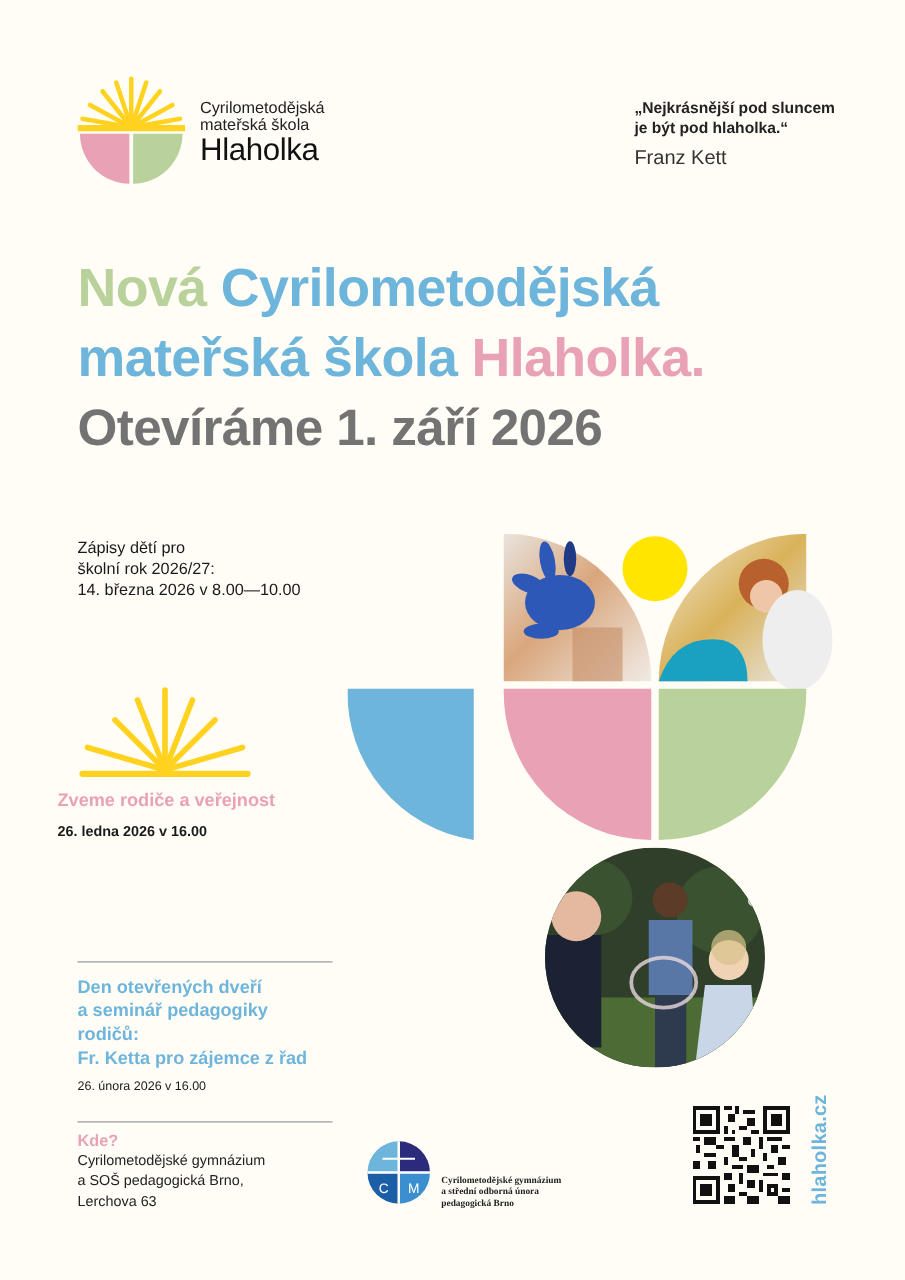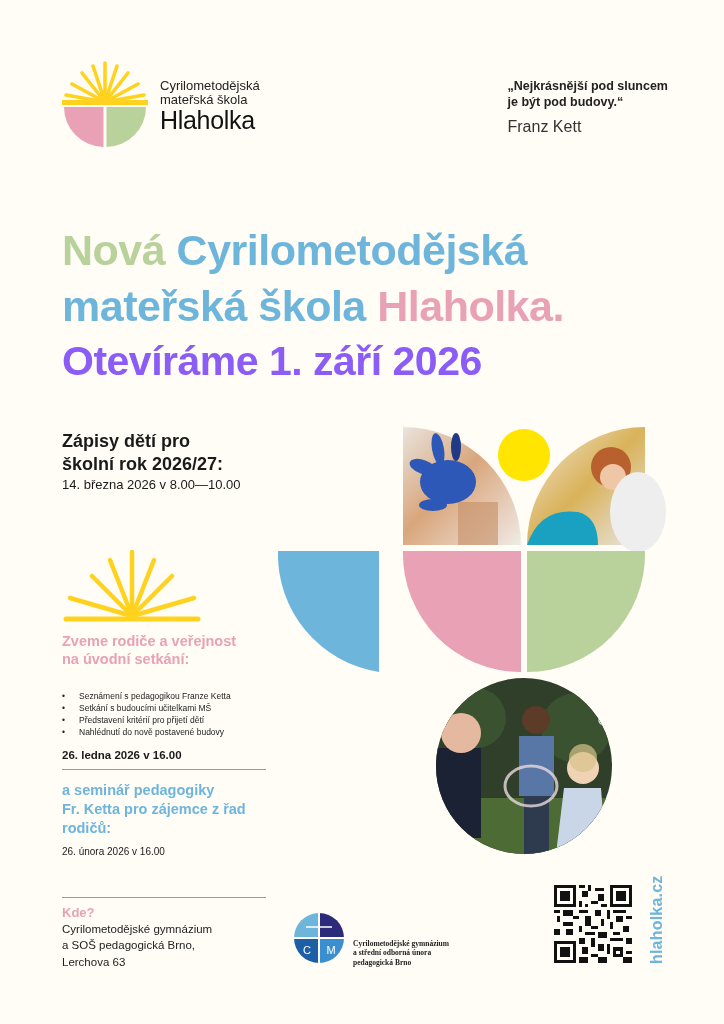--- a/index.html
+++ b/index.html
@@ -12,38 +12,38 @@
   #logo-text { left: 160px; top: 79px; line-height: 1.05; }
   #logo-text .l1, #logo-text .l2 { font-size: 13px; color: #222; display: block; }
   #logo-text .l3 { font-size: 25px; font-weight: normal; color: #111; display: block; margin-top: 1px; letter-spacing: -0.3px; }
 
   
   #quote { right: 56px; top: 79px; text-align: left; }
   #quote .q { font-size: 12.5px; font-weight: bold; color: #222; line-height: 1.25; display: block; }
   #quote .a { font-size: 16px; color: #333; margin-top: 8px; display: block; }
 
   
-  #headline { left: 62px; top: 229px; line-height: 1.0; }
+  #headline { left: 62px; top: 210px; line-height: 1.0; }
   .hl { font-size: 43px; font-weight: bold; letter-spacing: -0.5px; display: block; height: 56px; }
   .green { color: #b9d29b; }
   .blue { color: #6eb5dc; }
   .pink { color: #e9a1b5; }
-  .hl3 { font-size: 41px; font-weight: bold; color: #8b5cf6; letter-spacing: -0.5px; display: block; margin-top: 0px; }
+  .hl3 { font-size: 41px; font-weight: bold; color: #737373; letter-spacing: -0.5px; display: block; margin-top: 0px; }
 
   
   #enrol { left: 62px; top: 430px; }
-  #enrol .t { font-size: 18px; font-weight: bold; line-height: 1.3; display: block; }
+  #enrol .t { font-size: 13px; font-weight: normal; line-height: 1.3; display: block; }
   #enrol .d { font-size: 13px; line-height: 1.3; display: block; }
   #enrol .d:first-of-type { margin-top: 6px; }
 
   
   #sun { left: 62px; top: 548px; width: 140px; height: 76px; }
 
   
-  #invite { left: 62px; top: 632px; width: 210px; }
+  #invite { left: 46px; top: 632px; width: 210px; }
   #invite .h { font-size: 14.5px; font-weight: bold; color: #e9a1b5; line-height: 1.25; display: block; }
   #invite ul { list-style: none; margin-top: 22px; }
   #invite li { font-size: 8.5px; line-height: 1.42; position: relative; padding-left: 17px; color: #222; }
   #invite li::before { content: "•"; position: absolute; left: 0; top: 0; }
   #invite .date { font-size: 11.5px; font-weight: bold; margin-top: 10px; display: block; }
 
   .rule { position: absolute; left: 62px; width: 204px; height: 1px; background: #9a9a9a; }
 
   #open { left: 62px; top: 781px; width: 220px; }
   #open .h { font-size: 14.5px; font-weight: bold; color: #6eb5dc; line-height: 1.3; display: block; }
@@ -84,21 +84,21 @@
   <path d="M44.5 47 H84 A40 40 0 0 1 44.5 87 Z" fill="#b9d29b"></path>
 </svg>
 <div class="abs" id="logo-text">
   <span class="l1">Cyrilometodějská</span>
   <span class="l2">mateřská škola</span>
   <span class="l3">Hlaholka</span>
 </div>
 
 <div class="abs" id="quote">
   <span class="q">„Nejkrásnější pod sluncem</span>
-  <span class="q">je být pod budovy.“</span>
+  <span class="q">je být pod hlaholka.“</span>
   <span class="a">Franz Kett</span>
 </div>
 
 <div class="abs" id="headline">
   <span class="hl"><span class="green">Nová</span> <span class="blue">Cyrilometodějská</span></span>
   <span class="hl"><span class="blue">mateřská škola</span> <span class="pink">Hlaholka.</span></span>
   <span class="hl3">Otevíráme 1. září 2026</span>
 </div>
 
 <div class="abs" id="enrol">
@@ -115,36 +115,30 @@
     <line x1="70" y1="68" x2="30" y2="28"></line>
     <line x1="70" y1="68" x2="110" y2="28"></line>
     <line x1="70" y1="68" x2="8" y2="50"></line>
     <line x1="70" y1="68" x2="132" y2="50"></line>
     <line x1="4" y1="71" x2="136" y2="71" stroke-width="5"></line>
   </g>
 </svg>
 
 <div class="abs" id="invite">
   <span class="h">Zveme rodiče a veřejnost</span>
-  <span class="h">na úvodní setkání:</span>
-  <ul>
-    <li>Seznámení s pedagogikou Franze Ketta</li>
-    <li>Setkání s budoucími učitelkami MŠ</li>
-    <li>Představení kritérií pro přijetí dětí</li>
-    <li>Nahlédnutí do nově postavené budovy</li>
-  </ul>
   <span class="date">26. ledna 2026 v 16.00</span>
 </div>
 
 <div class="rule" style="top:769px;"></div>
 
 <div class="abs" id="open">
+  <span class="h">Den otevřených dveří</span>
   <span class="h">a seminář pedagogiky</span>
+  <span class="h">rodičů:</span>
   <span class="h">Fr. Ketta pro zájemce z řad</span>
-  <span class="h">rodičů:</span>
   <span class="date">26. února 2026 v 16.00</span>
 </div>
 
 <div class="rule" style="top:897px;"></div>
 
 <div class="abs" id="where">
   <span class="h">Kde?</span>
   <span class="a">Cyrilometodějské gymnázium</span>
   <span class="a">a SOŠ pedagogická Brno,</span>
   <span class="a">Lerchova 63</span>

